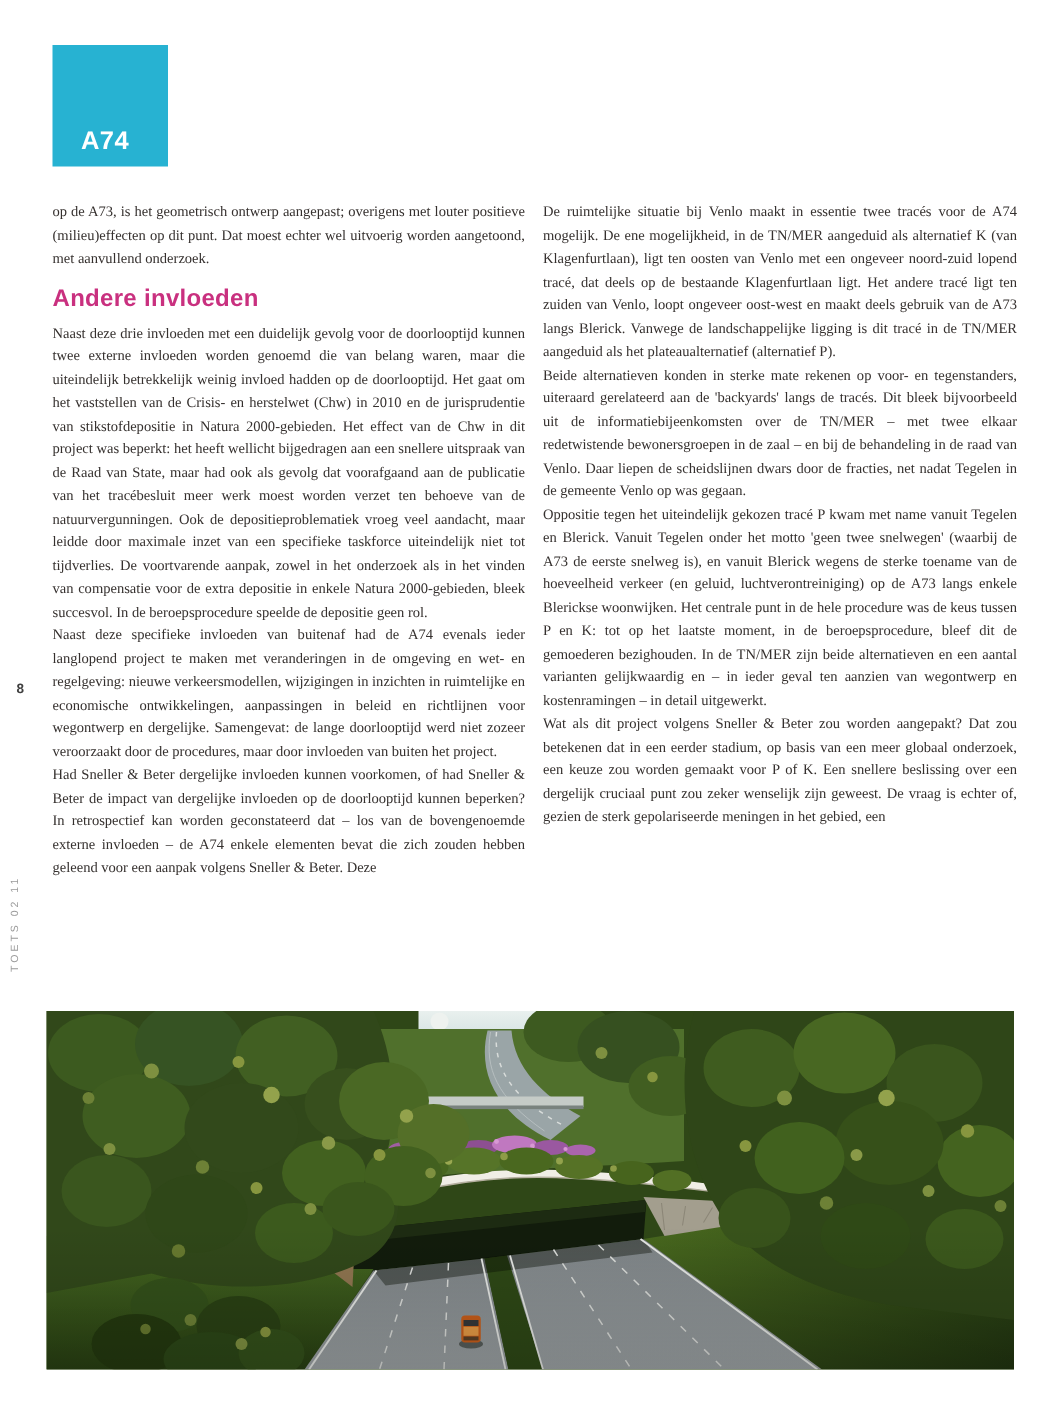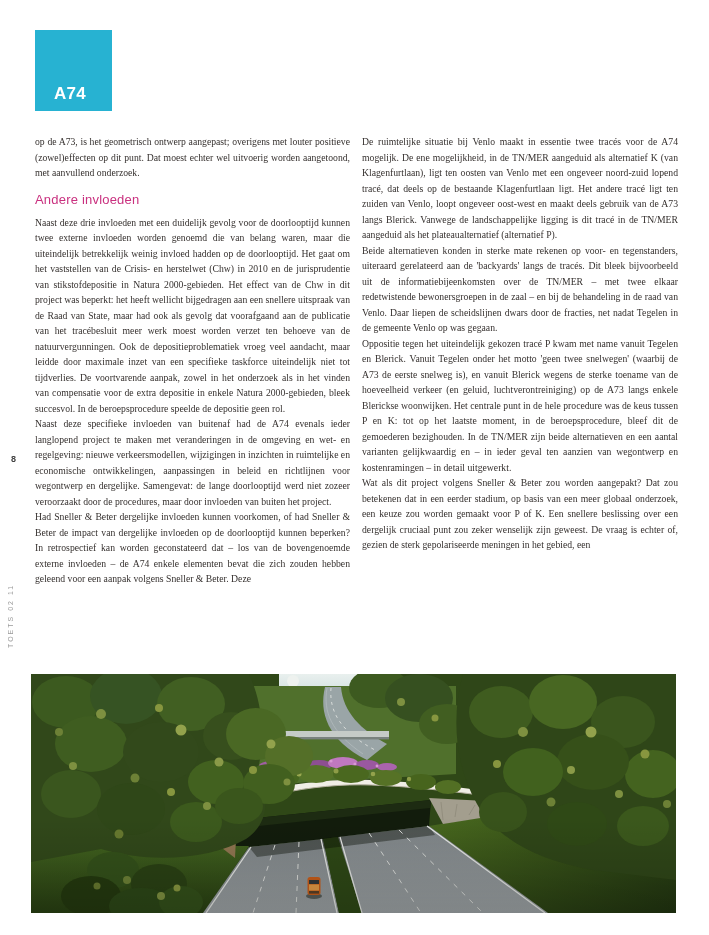--- a/index.html
+++ b/index.html
@@ -8,22 +8,22 @@
   .badge{position:absolute;left:35px;top:30px;width:77px;height:81px;
          background:var(--accent-cyan,#27b2d2);box-sizing:border-box;
          display:flex;align-items:flex-end;padding:0 0 7px 19px;}
   .badge span{font-family:"Liberation Sans", sans-serif;font-weight:bold;
               font-size:17px;color:#ffffff;letter-spacing:0.3px;}
   .col{position:absolute;top:134px;width:315px;font-size:9.7px;line-height:15.5px;
        text-align:justify;}
   .col-left{left:35px;}
   .col-right{left:362px;width:316px;}
   .col p{margin:0;}
-  .col h2{font-family:"Liberation Sans", sans-serif;font-weight:normal;
-          font-size:13px;line-height:19px;color:var(--heading-magenta,#c9307f);
+  .col h2{font-family:"Liberation Sans", sans-serif;font-weight:bold;
+          font-size:16px;line-height:19px;color:var(--heading-magenta,#c9307f);
           margin:9px 0 6px 0;letter-spacing:0.2px;}
   .page-num{position:absolute;left:11px;top:454px;font-family:"Liberation Sans",sans-serif;
             font-size:9px;font-weight:bold;color:#3f3f3f;}
   .vlabel{position:absolute;left:7px;top:552px;height:96px;
           writing-mode:vertical-rl;transform:rotate(180deg);
           font-family:"Liberation Sans",sans-serif;font-size:7px;letter-spacing:2px;
           color:#9b9b9b;white-space:nowrap;}
   figure.photo{position:absolute;left:31px;top:674px;width:645px;height:239px;margin:0;
                overflow:hidden;background:#2c4214;}
   figure.photo svg{display:block;width:645px;height:239px;}
@@ -34,21 +34,21 @@
 <div class="page">
 
   <div class="badge">
     <span>A74</span>
   </div>
 
   <div class="page-num">8</div>
   <div class="vlabel">TOETS 02 11</div>
 
   <div class="col col-left" style="color: rgb(53, 48, 46);">
-    <p>op de A73, is het geometrisch ontwerp aangepast; overigens met louter positieve (zowel)effecten op dit punt. Dat moest echter wel uitvoerig worden aangetoond, met aanvullend onderzoek.</p>
+    <p>op de A73, is het geometrisch ontwerp aangepast; overigens met louter positieve (milieu)effecten op dit punt. Dat moest echter wel uitvoerig worden aangetoond, met aanvullend onderzoek.</p>
     <h2>Andere invloeden</h2>
     <p>Naast deze drie invloeden met een duidelijk gevolg voor de doorlooptijd kunnen twee externe invloeden worden genoemd die van belang waren, maar die uiteindelijk betrekkelijk weinig invloed hadden op de doorlooptijd. Het gaat om het vaststellen van de Crisis- en herstelwet (Chw) in 2010 en de jurisprudentie van stikstofdepositie in Natura 2000-gebieden. Het effect van de Chw in dit project was beperkt: het heeft wellicht bijgedragen aan een snellere uitspraak van de Raad van State, maar had ook als gevolg dat voorafgaand aan de publicatie van het tracébesluit meer werk moest worden verzet ten behoeve van de natuurvergunningen. Ook de depositieproblematiek vroeg veel aandacht, maar leidde door maximale inzet van een specifieke taskforce uiteindelijk niet tot tijdverlies. De voortvarende aanpak, zowel in het onderzoek als in het vinden van compensatie voor de extra depositie in enkele Natura 2000-gebieden, bleek succesvol. In de beroepsprocedure speelde de depositie geen rol.</p>
     <p>Naast deze specifieke invloeden van buitenaf had de A74 evenals ieder langlopend project te maken met veranderingen in de omgeving en wet- en regelgeving: nieuwe verkeersmodellen, wijzigingen in inzichten in ruimtelijke en economische ontwikkelingen, aanpassingen in beleid en richtlijnen voor wegontwerp en dergelijke. Samengevat: de lange doorlooptijd werd niet zozeer veroorzaakt door de procedures, maar door invloeden van buiten het project.</p>
     <p>Had Sneller &amp; Beter dergelijke invloeden kunnen voorkomen, of had Sneller &amp; Beter de impact van dergelijke invloeden op de doorlooptijd kunnen beperken? In retrospectief kan worden geconstateerd dat – los van de bovengenoemde externe invloeden – de A74 enkele elementen bevat die zich zouden hebben geleend voor een aanpak volgens Sneller &amp; Beter. Deze</p>
   </div>
 
   <div class="col col-right" style="color: rgb(53, 48, 46);">
     <p>De ruimtelijke situatie bij Venlo maakt in essentie twee tracés voor de A74 mogelijk. De ene mogelijkheid, in de TN/MER aangeduid als alternatief K (van Klagenfurtlaan), ligt ten oosten van Venlo met een ongeveer noord-zuid lopend tracé, dat deels op de bestaande Klagenfurtlaan ligt. Het andere tracé ligt ten zuiden van Venlo, loopt ongeveer oost-west en maakt deels gebruik van de A73 langs Blerick. Vanwege de landschappelijke ligging is dit tracé in de TN/MER aangeduid als het plateaualternatief (alternatief P).</p>
     <p>Beide alternatieven konden in sterke mate rekenen op voor- en tegenstanders, uiteraard gerelateerd aan de 'backyards' langs de tracés. Dit bleek bijvoorbeeld uit de informatiebijeenkomsten over de TN/MER – met twee elkaar redetwistende bewonersgroepen in de zaal – en bij de behandeling in de raad van Venlo. Daar liepen de scheidslijnen dwars door de fracties, net nadat Tegelen in de gemeente Venlo op was gegaan.</p>
     <p>Oppositie tegen het uiteindelijk gekozen tracé P kwam met name vanuit Tegelen en Blerick. Vanuit Tegelen onder het motto 'geen twee snelwegen' (waarbij de A73 de eerste snelweg is), en vanuit Blerick wegens de sterke toename van de hoeveelheid verkeer (en geluid, luchtverontreiniging) op de A73 langs enkele Blerickse woonwijken. Het centrale punt in de hele procedure was de keus tussen P en K: tot op het laatste moment, in de beroepsprocedure, bleef dit de gemoederen bezighouden. In de TN/MER zijn beide alternatieven en een aantal varianten gelijkwaardig en – in ieder geval ten aanzien van wegontwerp en kostenramingen – in detail uitgewerkt.</p>

